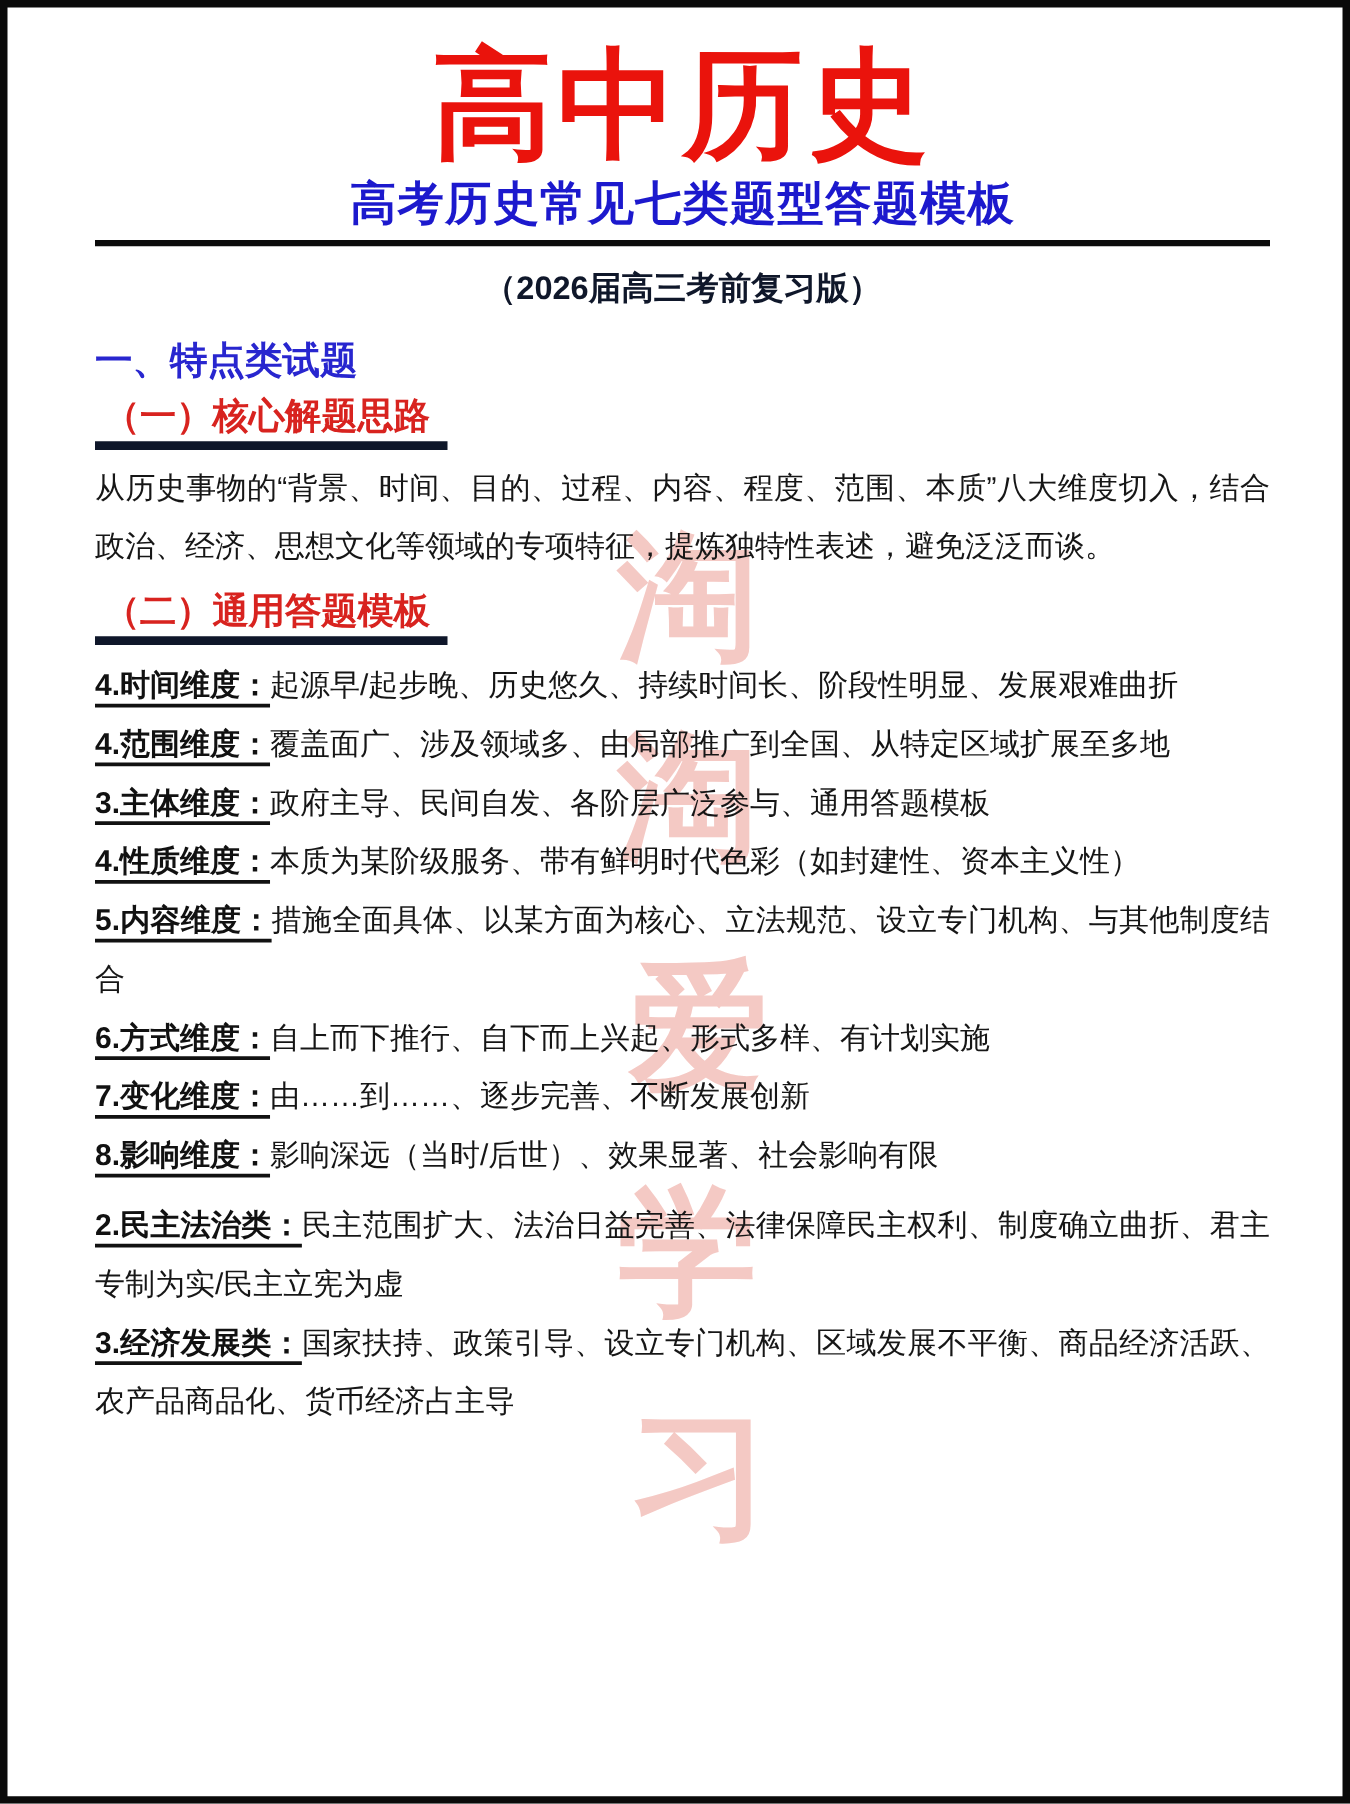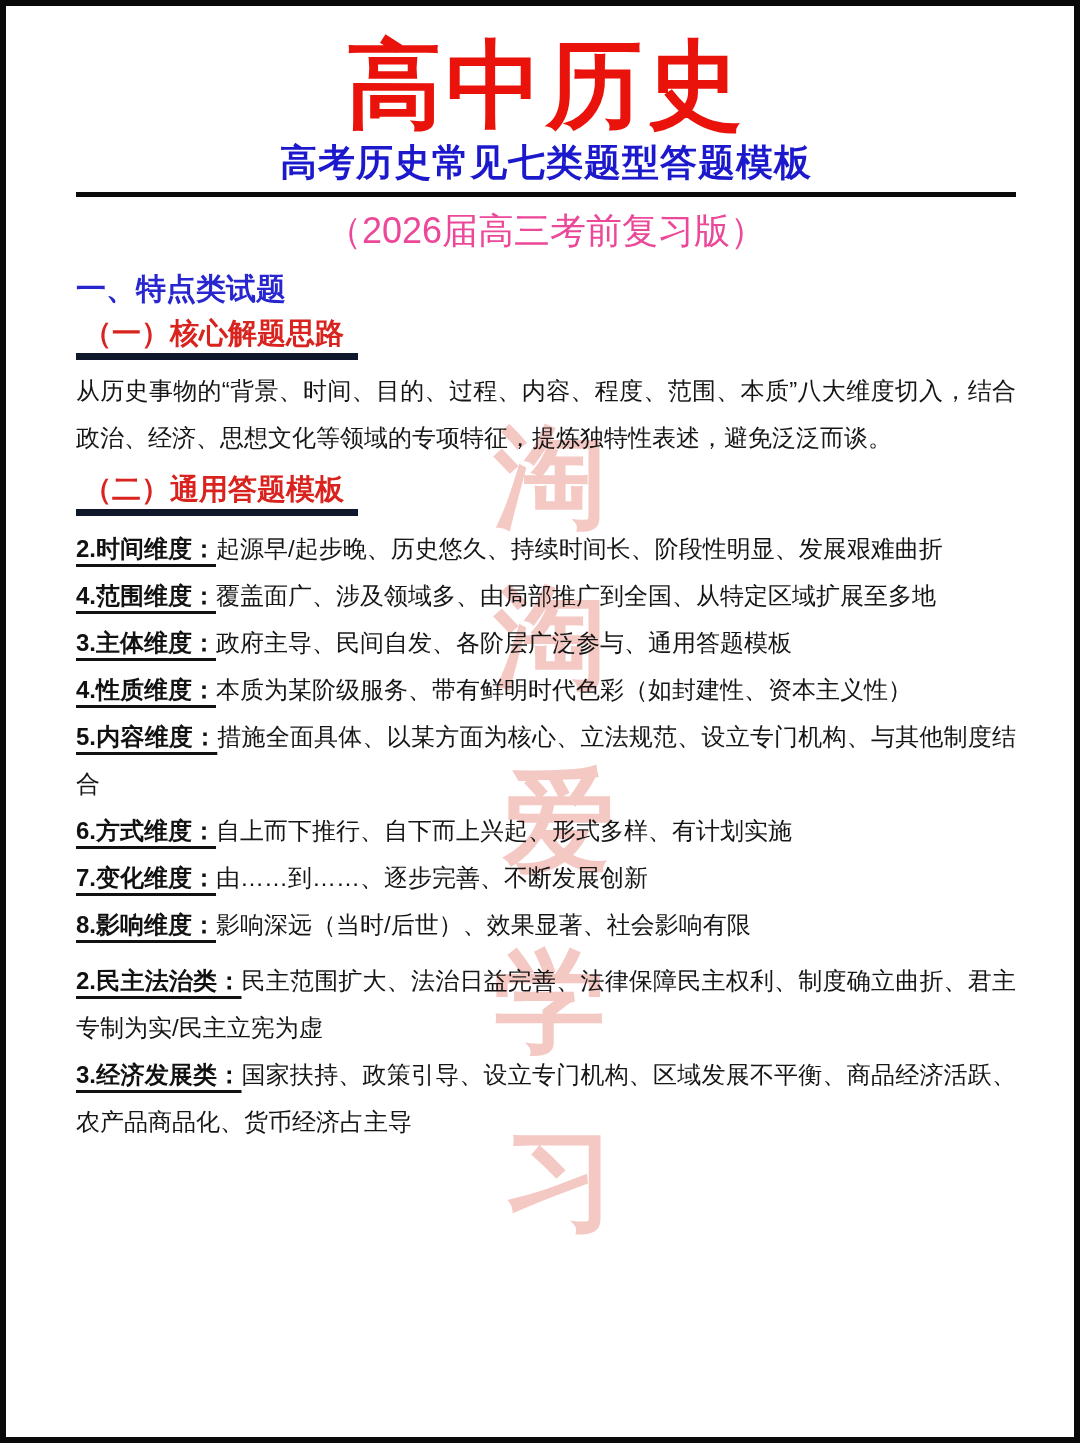--- a/index.html
+++ b/index.html
@@ -42,24 +42,24 @@
     color: #1c19cd;
   }
   .title-divider {
     margin-top: 8px;
     height: 5px;
     background: #0b0b0b;
   }
   .doc-edition {
     margin: 17px 0 0 0;
     text-align: center;
-    font-size: 36px;
+    font-size: 26px;
     line-height: 33px;
-    font-weight: 400;
-    color: #ec4899;
+    font-weight: 700;
+    color: #0f172a;
   }
   
   .section-title {
     margin: 25px 0 0 0;
     font-size: 30px;
     line-height: 33px;
     font-weight: 700;
     color: #2826cf;
   }
   .sub-heading {
@@ -142,21 +142,21 @@
 
     <div class="sub-heading">
       <span>（一）核心解题思路</span>
     </div>
     <p class="body-par">从历史事物的“背景、时间、目的、过程、内容、程度、范围、本质”八大维度切入，结合政治、经济、思想文化等领域的专项特征，提炼独特性表述，避免泛泛而谈。</p>
 
     <div class="sub-heading">
       <span>（二）通用答题模板</span>
     </div>
     <div class="items">
-      <p class="item"><span class="label">2.时间维度：</span><span>起源早/起步晚、历史悠久、持续时间长、阶段性明显、发展艰难曲折</span></p>
+      <p class="item"><span class="label">4.时间维度：</span><span>起源早/起步晚、历史悠久、持续时间长、阶段性明显、发展艰难曲折</span></p>
       <p class="item"><span class="label">4.范围维度：</span><span>覆盖面广、涉及领域多、由局部推广到全国、从特定区域扩展至多地</span></p>
       <p class="item"><span class="label">3.主体维度：</span><span>政府主导、民间自发、各阶层广泛参与、通用答题模板</span></p>
       <p class="item"><span class="label">4.性质维度：</span><span>本质为某阶级服务、带有鲜明时代色彩（如封建性、资本主义性）</span></p>
       <p class="item"><span class="label">5.内容维度：</span><span>措施全面具体、以某方面为核心、立法规范、设立专门机构、与其他制度结合</span></p>
       <p class="item"><span class="label">6.方式维度：</span><span>自上而下推行、自下而上兴起、形式多样、有计划实施</span></p>
       <p class="item"><span class="label">7.变化维度：</span><span>由……到……、逐步完善、不断发展创新</span></p>
       <p class="item"><span class="label">8.影响维度：</span><span>影响深远（当时/后世）、效果显著、社会影响有限</span></p>
     </div>
 
     <div class="items">

